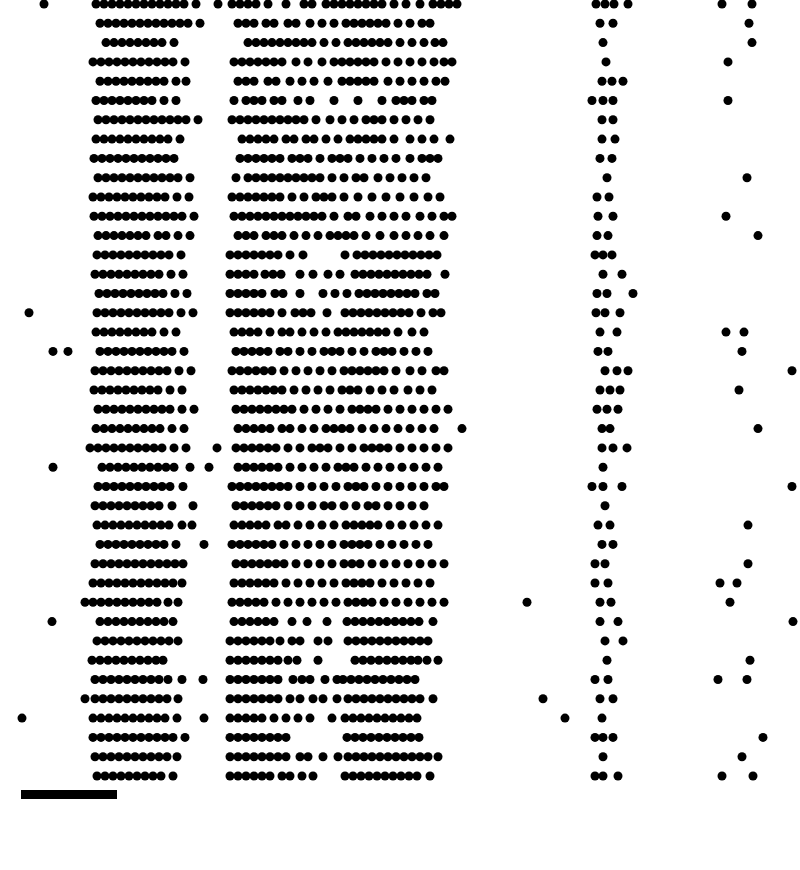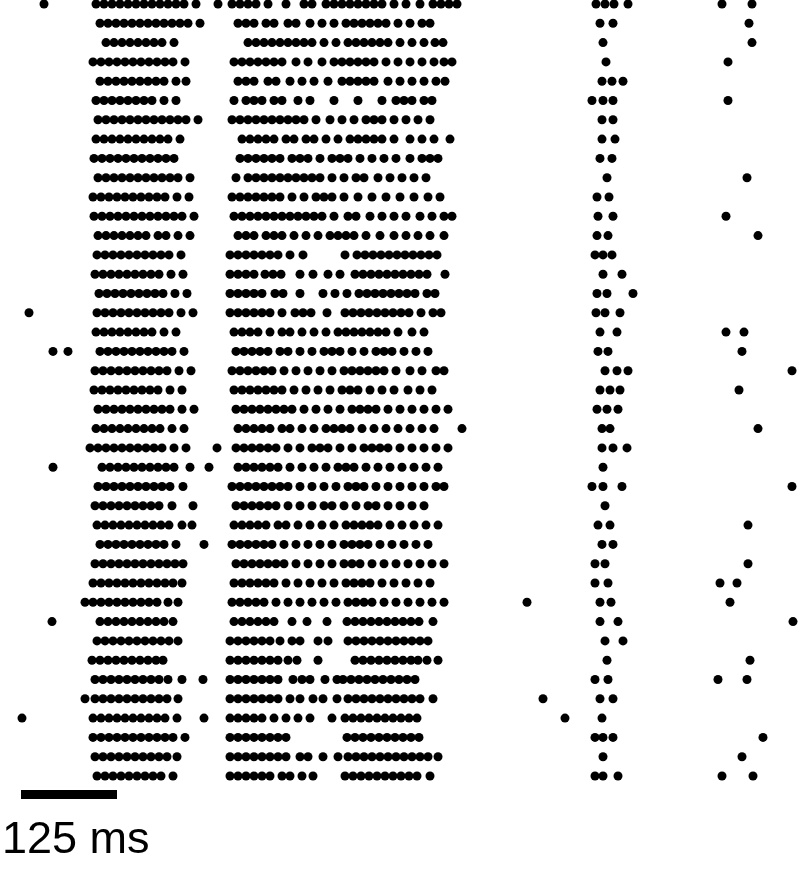--- a/index.html
+++ b/index.html
@@ -1466,14 +1466,13 @@
       <circle cx="409" cy="776" r="4.5" fill="#000000"></circle>
       <circle cx="417" cy="776" r="4.5" fill="#000000"></circle>
       <circle cx="430" cy="776" r="4.5" fill="#000000"></circle>
       <circle cx="595" cy="776" r="4.5" fill="#000000"></circle>
       <circle cx="603" cy="776" r="4.5" fill="#000000"></circle>
       <circle cx="618" cy="776" r="4.5" fill="#000000"></circle>
       <circle cx="722" cy="776" r="4.5" fill="#000000"></circle>
       <circle cx="753" cy="776" r="4.5" fill="#000000"></circle>
     </svg>
   <div class="scale-bar"></div>
-  <div class="scale-label">125 ms</div>
 </div>
 
 </body></html>

